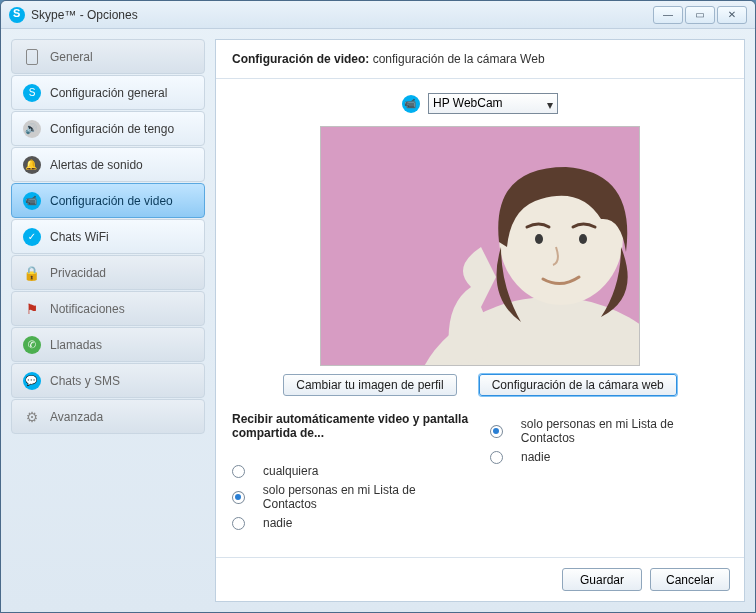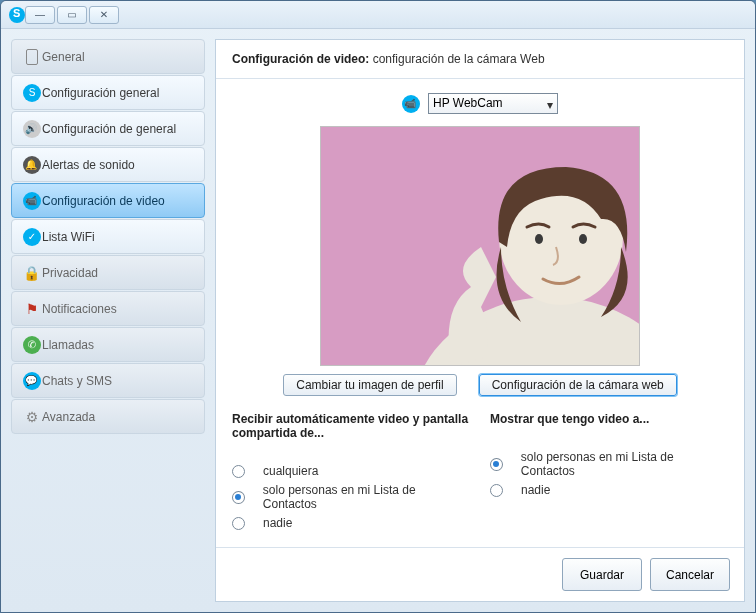--- a/index.html
+++ b/index.html
@@ -4,21 +4,21 @@
 <style>
 * { box-sizing: border-box; margin: 0; padding: 0; font-family: "Segoe UI", Tahoma, sans-serif; font-size: 12px; }
 body { background: #5b8ab0; width: 756px; height: 613px; overflow: hidden; }
 .window { width: 756px; height: 613px; background: linear-gradient(#e8f1f8, #dde8f2); border: 1px solid #4a6a8a; border-radius: 6px 6px 0 0; position: relative; }
 .titlebar { height: 28px; display: flex; align-items: center; padding: 0 8px; background: linear-gradient(#eaf2fa,#d9e7f3); border-bottom: 1px solid #c0d0e0; border-radius: 6px 6px 0 0; }
 .titlebar .title { color: #333; margin-left: 6px; flex: 1; }
 .win-controls { display: flex; gap: 2px; }
 .win-btn { width: 30px; height: 18px; border: 1px solid #9fb6cc; border-radius: 3px; background: linear-gradient(#f5fbff,#dcebf7); display: flex; align-items: center; justify-content: center; color: #4a5a6a; font-size: 10px; cursor: default; }
 .content { display: flex; padding: 10px; gap: 10px; height: calc(100% - 28px); }
 .sidebar { width: 194px; display: flex; flex-direction: column; gap: 1px; }
-.side-item { height: 35px; display: flex; align-items: center; padding: 0 10px; border: 1px solid #c9d6e2; border-radius: 4px; background: linear-gradient(#f5faff,#e4eef7); cursor: pointer; color: #3a3a3a; }
+.side-item { height: 35px; display: flex; align-items: center; gap: 8px; padding: 0 10px; border: 1px solid #c9d6e2; border-radius: 4px; background: linear-gradient(#f5faff,#e4eef7); cursor: pointer; color: #3a3a3a; }
 .side-item.cat { background: linear-gradient(#e9eff5,#d7e1eb); font-weight: 400; color: #666; }
 .side-item.selected { background: linear-gradient(#bfe4ff,#8fcaf5); border: 1px solid #5aa8e0; color: #0a3a5a; }
 .side-icon { width: 20px; height: 20px; display: flex; align-items: center; justify-content: center; }
 .panel { flex: 1; background: #fff; border: 1px solid #bfd0e0; display: flex; flex-direction: column; }
 .panel-header { padding: 12px 16px; border-bottom: 1px solid #d8e2ec; color: #333; }
 .panel-header b { color: #222; }
 .panel-body { flex: 1; padding: 14px 16px 10px 16px; display: flex; flex-direction: column; align-items: center; overflow: auto; }
 .cam-row { display: flex; align-items: center; gap: 8px; margin-bottom: 12px; }
 .cam-select { width: 130px; height: 21px; border: 1px solid #7a8a9a; background: linear-gradient(#fff,#eef2f6); padding: 0 20px 8px 4px; line-height: 19px; position: relative; }
 .cam-select::after { content: "▾"; position: absolute; right: 4px; top: 2px; color: #333; }
@@ -26,31 +26,32 @@
 .btn-row { display: flex; gap: 22px; margin-top: 8px; }
 .btn { height: 22px; padding: 0 12px; border: 1px solid #8fa6bc; border-radius: 3px; background: linear-gradient(#fdfefe,#e7eef5); cursor: pointer; color: #222; }
 .btn.focus { border: 1px solid #2f8fe0; box-shadow: 0 0 0 1px #7fc3f5; }
 .groups { display: flex; width: 100%; margin-top: 16px; gap: 20px; }
 .group { flex: 1; }
 .group-title { font-weight: bold; margin-bottom: 24px; color: #222; }
 .radio-row { display: flex; align-items: center; gap: 18px; margin: 5px 0; color: #333; }
 .radio { width: 13px; height: 13px; border: 1px solid #7a8a9a; border-radius: 50%; display: inline-flex; align-items: center; justify-content: center; background: #fff; }
 .radio.checked::after { content: ""; width: 6px; height: 6px; background: #2a7fd4; border-radius: 50%; }
 .footer { border-top: 1px solid #d8e2ec; padding: 10px 14px; display: flex; justify-content: flex-end; gap: 8px; }
-.dlg-btn { width: 80px; height: 33px; border: 1px solid #8fa6bc; border-radius: 3px; background: linear-gradient(#fdfefe,#e7eef5); cursor: pointer; }
+.dlg-btn { width: 80px; height: 23px; border: 1px solid #8fa6bc; border-radius: 3px; background: linear-gradient(#fdfefe,#e7eef5); cursor: pointer; }
 .skype-logo { width: 16px; height: 16px; background:#00aff0; border-radius:50%; position:relative; }
 .skype-logo::after { content:"S"; color:#fff; font-weight:bold; font-size:11px; position:absolute; left:4px; top:0; }
 .round-icon { width:18px; height:18px; border-radius:50%; display:flex; align-items:center; justify-content:center; font-size:10px; color:#fff; }
 </style>
 </head>
 <body>
 
 <div class="window">
   <div class="titlebar">
     <div class="skype-logo"></div>
+    <div class="title">Skype™ - Opciones</div>
     <div class="win-controls">
       <div class="win-btn">—</div>
       <div class="win-btn">▭</div>
       <div class="win-btn">✕</div>
     </div>
   </div>
   <div class="content">
     <div class="sidebar">
       <div class="side-item cat">
         <span class="side-icon">
@@ -61,39 +62,39 @@
       <div class="side-item">
         <span class="side-icon">
             <span class="round-icon" style="background:#00aff0">S</span>
           </span>
         <span>Configuración general</span>
       </div>
       <div class="side-item">
         <span class="side-icon">
             <span class="round-icon" style="background:#ccc;color:#555">🔊</span>
           </span>
-        <span>Configuración de general</span>
+        <span>Configuración de tengo</span>
       </div>
       <div class="side-item">
         <span class="side-icon">
             <span class="round-icon" style="background:#555">🔔</span>
           </span>
         <span>Alertas de sonido</span>
       </div>
       <div class="side-item selected">
         <span class="side-icon">
             <span class="round-icon" style="background:#00aff0">📹</span>
           </span>
         <span>Configuración de video</span>
       </div>
       <div class="side-item">
         <span class="side-icon">
             <span class="round-icon" style="background:#00aff0">✓</span>
           </span>
-        <span>Lista WiFi</span>
+        <span>Chats WiFi</span>
       </div>
       <div class="side-item cat">
         <span class="side-icon">
             <span style="font-size:14px">🔒</span>
           </span>
         <span>Privacidad</span>
       </div>
       <div class="side-item cat">
         <span class="side-icon">
             <span style="color:#c03020;font-size:14px">⚑</span>
@@ -160,21 +161,20 @@
             <label class="radio-row">
                 <span class="radio checked"></span>
                 <span>solo personas en mi Lista de Contactos</span>
               </label>
             <label class="radio-row">
                 <span class="radio"></span>
                 <span>nadie</span>
               </label>
           </div>
           <div class="group">
-            <div class="group-title">Mostrar que tengo video a...</div>
             <label class="radio-row">
                 <span class="radio checked"></span>
                 <span>solo personas en mi Lista de Contactos</span>
               </label>
             <label class="radio-row">
                 <span class="radio"></span>
                 <span>nadie</span>
               </label>
           </div>
         </div>

